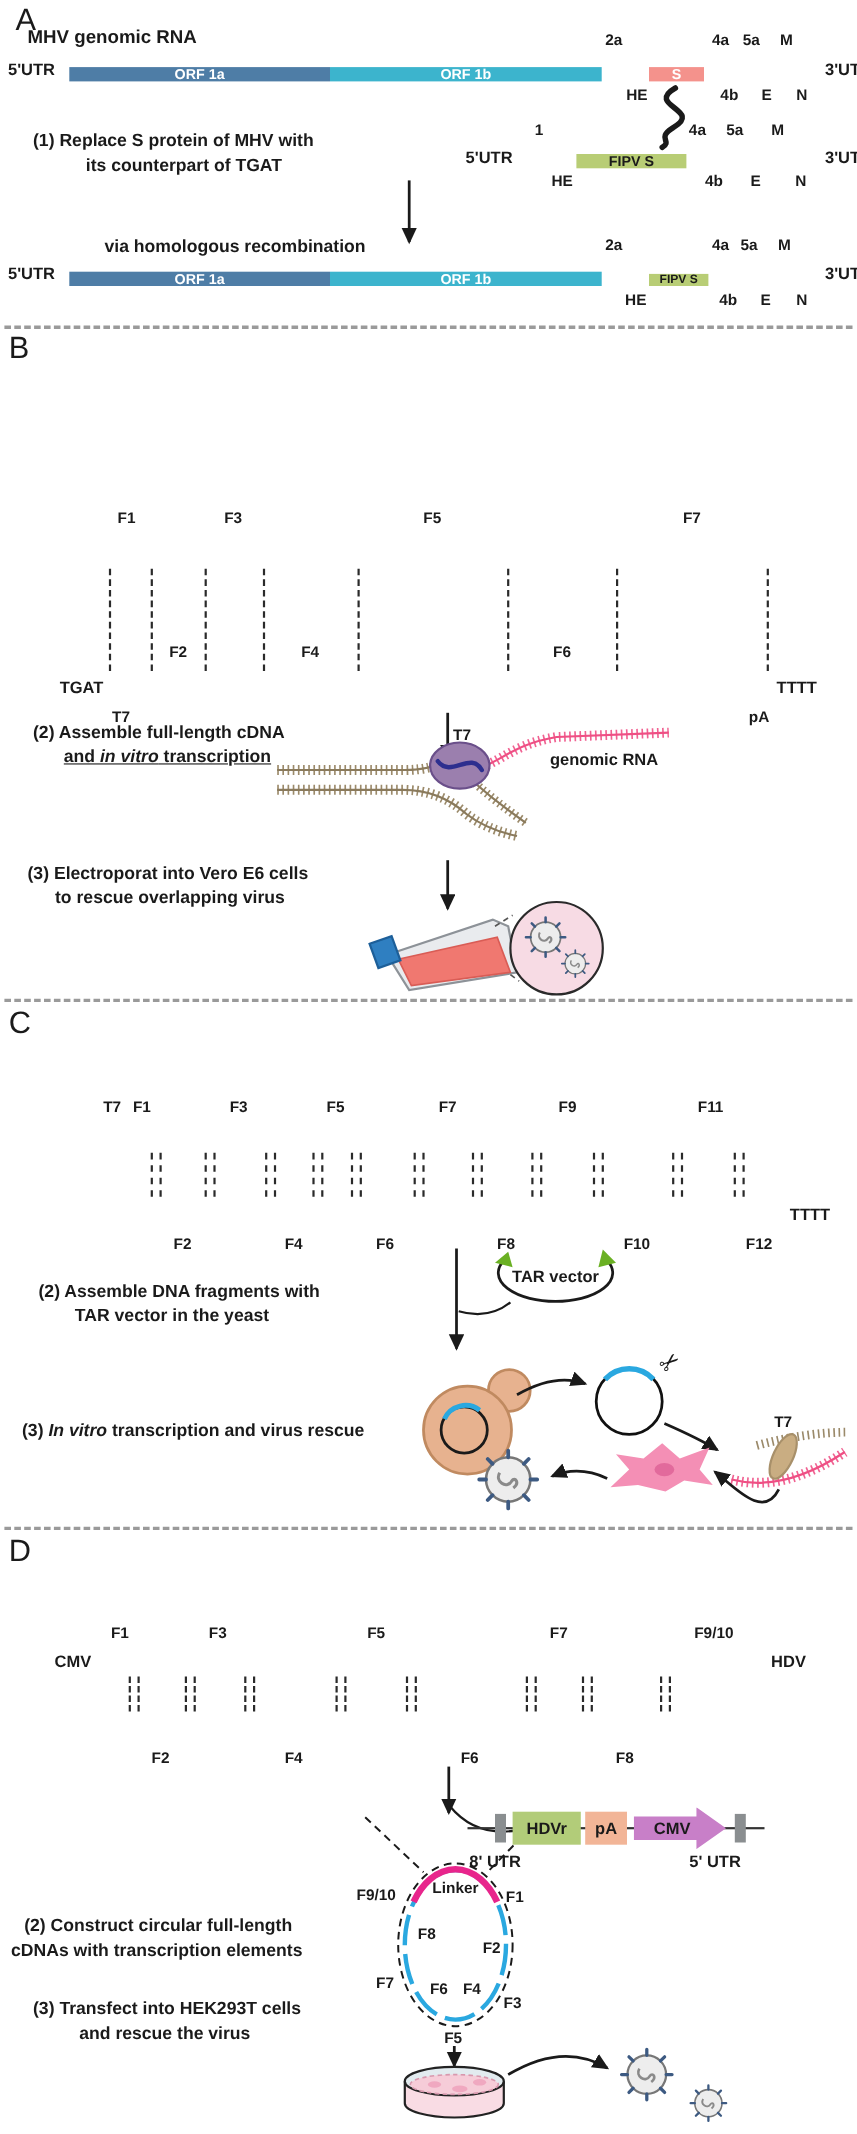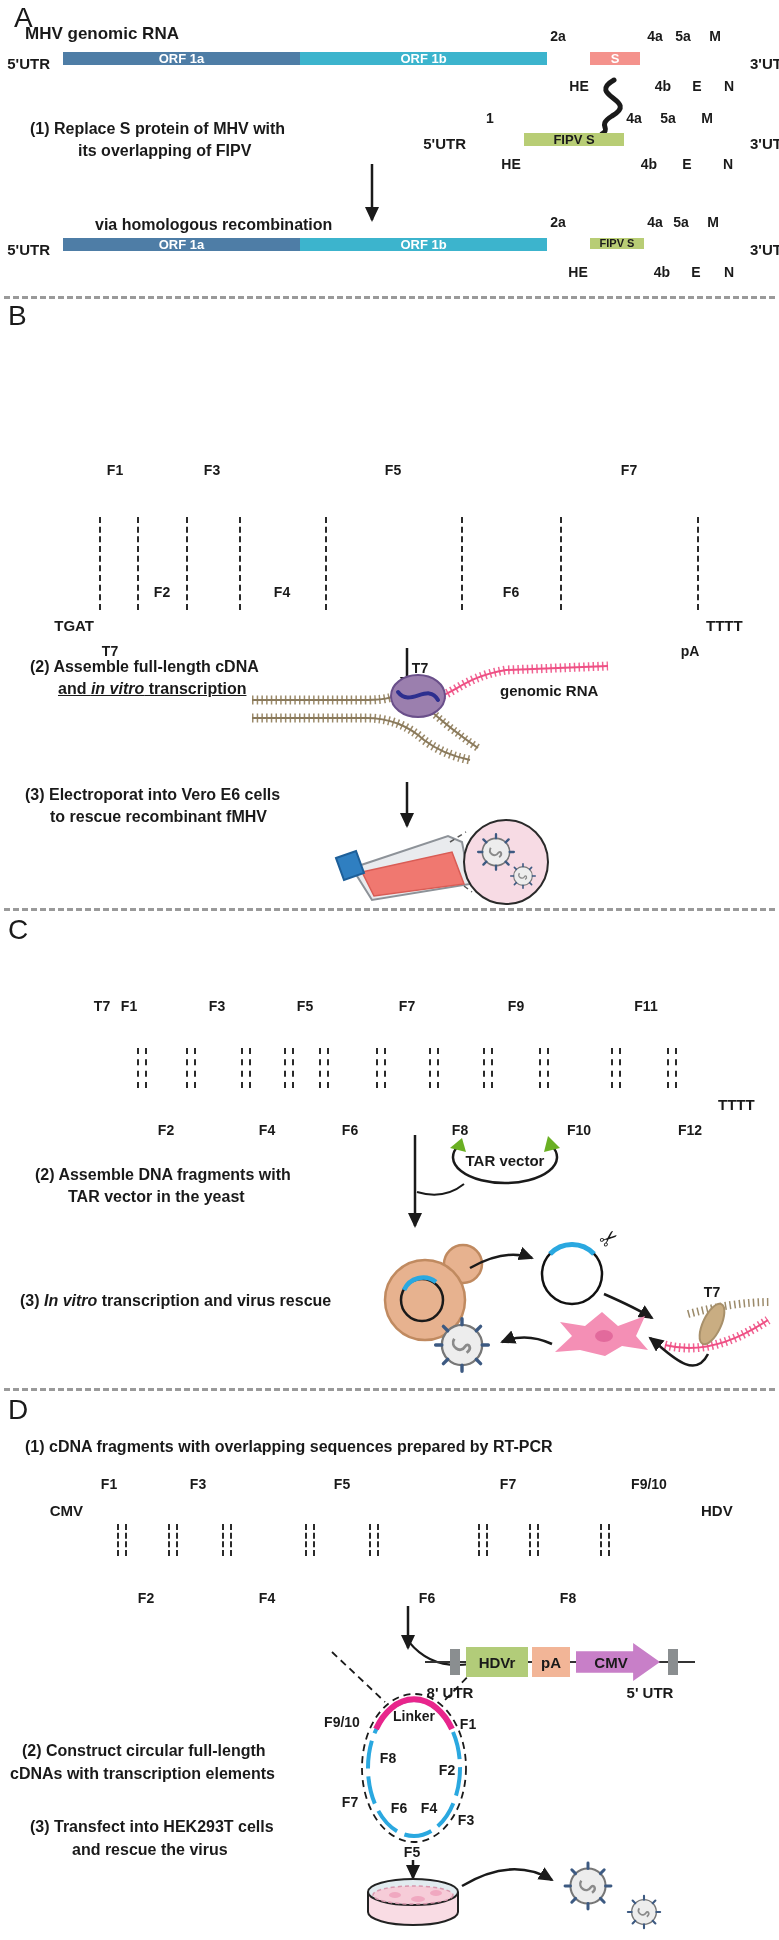--- a/index.html
+++ b/index.html
@@ -4,21 +4,21 @@
 <style>
   html,body{margin:0;padding:0;background:#fff;}
   #fig{position:relative;width:779px;height:1940px;background:#fff;overflow:hidden;
        font-family:"Liberation Sans",sans-serif;color:#1a1a1a;}
   .lb{position:absolute;font-weight:bold;font-size:14px;white-space:nowrap;transform:translateX(-50%);}
   .lf{position:absolute;font-weight:bold;white-space:nowrap;}
   .rt{position:absolute;font-weight:bold;white-space:nowrap;transform:translateX(-100%);}
   .step{font-size:16px;}
   .panel-letter{position:absolute;font-size:28px;font-weight:normal;}
   .divider{position:absolute;left:4px;right:4px;border-top:3px dashed #9a9a9a;height:0;}
-  .segbar{position:absolute;display:flex;align-items:flex-start;}
+  .segbar{position:absolute;display:flex;align-items:flex-end;}
   .segbar span{flex:0 0 auto;display:flex;align-items:center;justify-content:center;
                font-weight:bold;font-size:13px;line-height:1;}
   .segbar .gap{background:linear-gradient(#1a1a1a,#1a1a1a) center/60% 3px no-repeat;}
   .vdash{position:absolute;width:0;border-left:2px dashed #2a2a2a;}
   .art{position:absolute;left:0;top:0;pointer-events:none;}
   .blk{position:absolute;}
   .it{font-style:italic;}
   .cmv-arrow{clip-path:polygon(0 22%,68% 22%,68% 0,100% 50%,68% 100%,68% 78%,0 78%);}
   .scissors{position:absolute;font-size:22px;transform:rotate(-40deg);}
 </style>
@@ -162,21 +162,21 @@
   <div class="lb" style="left:558px;top:28px;">2a</div>
   <div class="lb" style="left:655px;top:28px;">4a</div>
   <div class="lb" style="left:683px;top:28px;">5a</div>
   <div class="lb" style="left:715px;top:28px;">M</div>
   <div class="lb" style="left:579px;top:78px;">HE</div>
   <div class="lb" style="left:663px;top:78px;">4b</div>
   <div class="lb" style="left:697px;top:78px;">E</div>
   <div class="lb" style="left:729px;top:78px;">N</div>
 
   <div class="lf step" style="left:30px;top:120px;">(1) Replace S protein of MHV with</div>
-  <div class="lf step" style="left:78px;top:142px;">its overlapping of FIPV</div>
+  <div class="lf step" style="left:78px;top:142px;">its counterpart of TGAT</div>
 
   <div class="rt" style="left:466px;top:135px;font-size:15px;">5'UTR</div>
   <div class="segbar" style="left:470px;top:133px;height:20px;">
       <span style="width: 8px; background: rgb(38, 32, 28);"></span>
       <span class="gap" style="width: 4px;"></span>
       <span style="width: 16px; background: rgb(180, 183, 185);"></span>
       <span class="gap" style="width: 4px;"></span>
       <span style="width: 18px; background: rgb(132, 199, 191);"></span>
       <span class="gap" style="width: 4px;"></span>
       <span style="width: 100px; background: rgb(184, 205, 117); color: rgb(26, 26, 26);">FIPV S</span>
@@ -329,21 +329,21 @@
   <div class="lb" style="left:110px;top:643px;">T7</div>
   <div class="lb" style="left:690px;top:643px;">pA</div>
 
   <div class="lf step" style="left:30px;top:658px;">(2) Assemble full-length cDNA</div>
   <div class="lf step" style="left:58px;top:680px;text-decoration:underline;"><span>and </span><span class="it">in vitro</span><span> transcription</span></div>
 
   <div class="lb" style="left:420px;top:660px;">T7</div>
   <div class="lf" style="left:500px;top:682px;font-size:15px;">genomic RNA</div>
 
   <div class="lf step" style="left:25px;top:786px;">(3) Electroporat into Vero E6 cells</div>
-  <div class="lf step" style="left:50px;top:808px;">to rescue recombinant fMHV</div>
+  <div class="lf step" style="left:50px;top:808px;">to rescue overlapping virus</div>
 
   <div class="divider" style="top:908px;"></div>
 
   <div class="panel-letter" style="left:8px;top:914px;">C</div>
 
   <div class="lb" style="left:102px;top:998px;">T7</div>
   <div class="lb" style="left:129px;top:998px;">F1</div>
   <div class="lb" style="left:217px;top:998px;">F3</div>
   <div class="lb" style="left:305px;top:998px;">F5</div>
   <div class="lb" style="left:407px;top:998px;">F7</div>
@@ -446,21 +446,20 @@
   <div class="lf step" style="left:68px;top:1188px;">TAR vector in the yeast</div>
 
   <div class="scissors" style="left:600px;top:1226px;">✂</div>
   <div class="lb" style="left:712px;top:1284px;">T7</div>
 
   <div class="lf step" style="left:20px;top:1292px;"><span>(3) </span><span class="it">In vitro</span><span> transcription and virus rescue</span></div>
 
   <div class="divider" style="top:1388px;"></div>
 
   <div class="panel-letter" style="left:8px;top:1394px;">D</div>
-  <div class="lf step" style="left:25px;top:1438px;">(1) cDNA fragments with overlapping sequences prepared by RT-PCR</div>
 
   <div class="lb" style="left:109px;top:1476px;">F1</div>
   <div class="lb" style="left:198px;top:1476px;">F3</div>
   <div class="lb" style="left:342px;top:1476px;">F5</div>
   <div class="lb" style="left:508px;top:1476px;">F7</div>
   <div class="lb" style="left:649px;top:1476px;">F9/10</div>
 
   <div class="rt" style="left:83px;top:1502px;font-size:15px;">CMV</div>
   <div class="segbar" style="left:85px;top:1498px;height:24px;">
       <span style="width: 8px; background: rgb(38, 32, 28);"></span>

